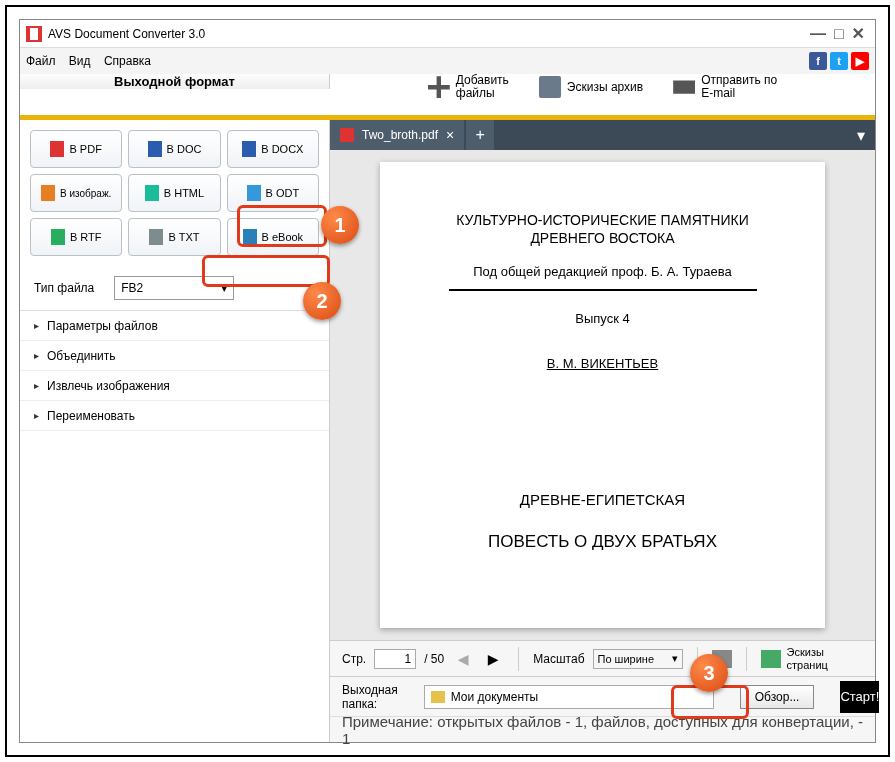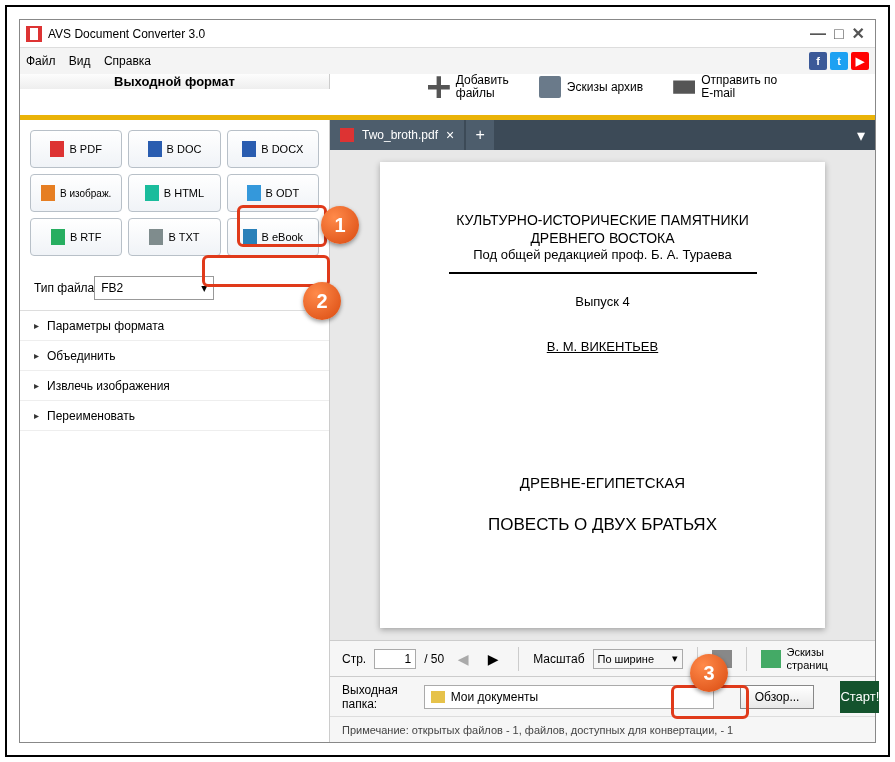--- a/index.html
+++ b/index.html
@@ -32,62 +32,62 @@
 .main-row { flex: 1; display: flex; min-height: 0; }
 
 .sidebar { width: 310px; border-right: 1px solid #ccc; background: #fff; display: flex; flex-direction: column; }
 .format-grid { display: grid; grid-template-columns: repeat(3, 1fr); gap: 6px; padding: 10px; }
 .fmt-btn { height: 38px; border: 1px solid #b8c0c8; background: linear-gradient(#fff,#f0f3f7); font-size: 11px; display: flex; align-items: center; justify-content: center; gap: 5px; cursor: pointer; border-radius: 4px; }
 .fmt-btn .fi { width: 14px; height: 16px; display: inline-block; }
 .fi-pdf { background: #d33; } .fi-doc { background: #2a5db0; } .fi-docx { background: #2a5db0; }
 .fi-img { background: #e67e22; } .fi-html { background: #1abc9c; } .fi-odt { background: #3498db; }
 .fi-rtf { background: #27ae60; } .fi-txt { background: #7f8c8d; } .fi-ebook { background: #2980b9; }
 
-.filetype-row { display: flex; align-items: center; padding: 10px 14px; font-size: 12px; }
+.filetype-row { display: flex; align-items: center; padding: 10px 14px; font-size: 12px; gap: 20px; }
 .filetype-select { flex:0 0 120px; height: 24px; border: 1px solid #999; background: #fff; font-size: 12px; padding: 8px 6px; position: relative; display: flex; align-items: center; justify-content: space-between; }
 
 .accordion { border-top: 1px solid #ddd; }
 .acc-item { height: 30px; display: flex; align-items: center; padding: 0 14px; font-size: 12px; border-bottom: 1px solid #eee; cursor: pointer; gap: 8px; }
 .acc-item::before { content: "▸"; font-size: 10px; color: #333; }
 
 .preview-area { flex: 1; background: #e8e8e8; display: flex; flex-direction: column; min-width: 0; }
 .tabbar { height: 30px; background: #3c4a57; display: flex; align-items: center; }
 .file-tab { height: 30px; background: #4d5d6c; color: #fff; display: flex; align-items: center; padding: 0 10px; font-size: 12px; gap: 8px; }
 .file-tab .tb-icon { width: 14px; height: 14px; background: #d33; display: inline-block; }
 .file-tab .tb-close { cursor: pointer; font-size: 14px; }
 .tab-add { width: 28px; height: 30px; background: #4d5d6c; color: #fff; display: flex; align-items: center; justify-content: center; font-size: 16px; cursor: pointer; margin-left: 2px; }
 .tab-right { margin-left: auto; color: #fff; padding: 0 10px; cursor: pointer; }
 
 .doc-viewport { flex: 1; background: #e8e8e8; display: flex; justify-content: center; padding: 12px; overflow: hidden; border-radius: 6px; }
 .page { width: 445px; height: 100%; background: #fff; box-shadow: 0 2px 6px rgba(0,0,0,.3); padding: 50px 30px 20px; font-family: "Times New Roman", serif; text-align: center; }
 .page .l1 { font-size: 14px; margin-bottom: 2px; }
-.page .l2 { font-size: 14px; margin-bottom: 1px; }
+.page .l2 { font-size: 14px; margin-bottom: 18px; }
 .page .l3 { font-size: 13px; margin-bottom: 10px; }
 .page hr { width: 80%; margin: 8px auto 20px; border: none; border-top: 2px solid #000; }
 .page .l4 { font-size: 13px; margin-bottom: 30px; text-align: center; }
 .page .l5 { font-size: 13px; text-decoration: underline; margin-bottom: 120px; }
 .page .l6 { font-size: 15px; margin-bottom: 24px; }
 .page .l7 { font-size: 17px; }
 
 .page-controls { height: 36px; background: #f6f6f6; border-top: 1px solid #ccc; display: flex; align-items: center; padding: 0 12px; font-size: 12px; gap: 8px; }
 .page-num { width: 42px; height: 20px; border: 1px solid #aaa; text-align: right; padding: 0 4px; font-size: 12px; }
 .nav-arrow { width: 22px; height: 20px; display: inline-flex; align-items: center; justify-content: center; font-size: 14px; cursor: pointer; }
 .zoom-sel { width: 90px; height: 20px; border: 1px solid #aaa; font-size: 11px; padding: 0 4px; display: flex; align-items: center; justify-content: space-between; }
 .pc-divider { width: 1px; height: 24px; background: #ccc; margin: 0 6px; }
 .thumb-btn { display: flex; align-items: center; gap: 6px; cursor: pointer; }
 .thumb-icon { width: 20px; height: 18px; background: #4a6; display: inline-block; }
 .print-icon { width: 20px; height: 18px; background: #888; display: inline-block; }
 
 .output-row { height: 40px; background: #f6f6f6; border-top: 1px solid #ccc; display: flex; align-items: center; padding: 0 12px; font-size: 12px; gap: 26px; }
 .folder-input { flex: 0 0 290px; height: 24px; border: 1px solid #aaa; background: #fff; display: flex; align-items: center; padding: 0 6px; gap: 6px; }
 .folder-icon { width: 14px; height: 12px; background: #e6c24a; display: inline-block; }
 .browse-btn { height: 24px; padding: 0 14px; border: 1px solid #888; background: linear-gradient(#fff,#e8e8e8); font-size: 12px; cursor: pointer; }
-.start-btn { margin-left: auto; width: 105px; height: 32px; background: #14532d; color: #fff; border: none; font-size: 13px; cursor: pointer; }
-
-.note-row { height: 26px; padding: 0 12px; font-size: 11px; color: #444; display: flex; align-items: center; background: #f6f6f6; border-top: 1px solid #ddd; }
+.start-btn { margin-left: auto; width: 105px; height: 32px; background: #000000; color: #fff; border: none; font-size: 13px; cursor: pointer; }
+
+.note-row { height: 26px; padding: 0 12px; font-size: 15px; color: #444; display: flex; align-items: center; background: #f6f6f6; border-top: 1px solid #ddd; }
 
 
 .callout { position: absolute; width: 38px; height: 38px; border-radius: 50%; background: radial-gradient(circle at 35% 30%, #ff8a4a, #d94a10); color: #fff; font-size: 20px; font-weight: bold; display: flex; align-items: center; justify-content: center; box-shadow: 0 2px 4px rgba(0,0,0,.4); z-index: 50; }
 .ring { position: absolute; border: 3px solid #e03a1a; border-radius: 6px; z-index: 40; pointer-events: none; }
 </style>
 </head>
 <body>
 
 <div class="outer">
  <div class="inner">
@@ -180,21 +180,21 @@
             </div>
       </div>
       <div class="filetype-row">
         <span>Тип файла</span>
         <div class="filetype-select">
           <span>FB2</span>
           <span>▾</span>
         </div>
       </div>
       <div class="accordion">
-        <div class="acc-item">Параметры формата</div>
+        <div class="acc-item">Параметры файлов</div>
         <div class="acc-item">Объединить</div>
         <div class="acc-item">Извлечь изображения</div>
         <div class="acc-item">Переименовать</div>
       </div>
     </div>
 
     <div class="preview-area">
       <div class="tabbar">
         <div class="file-tab">
           <span class="tb-icon"></span>

